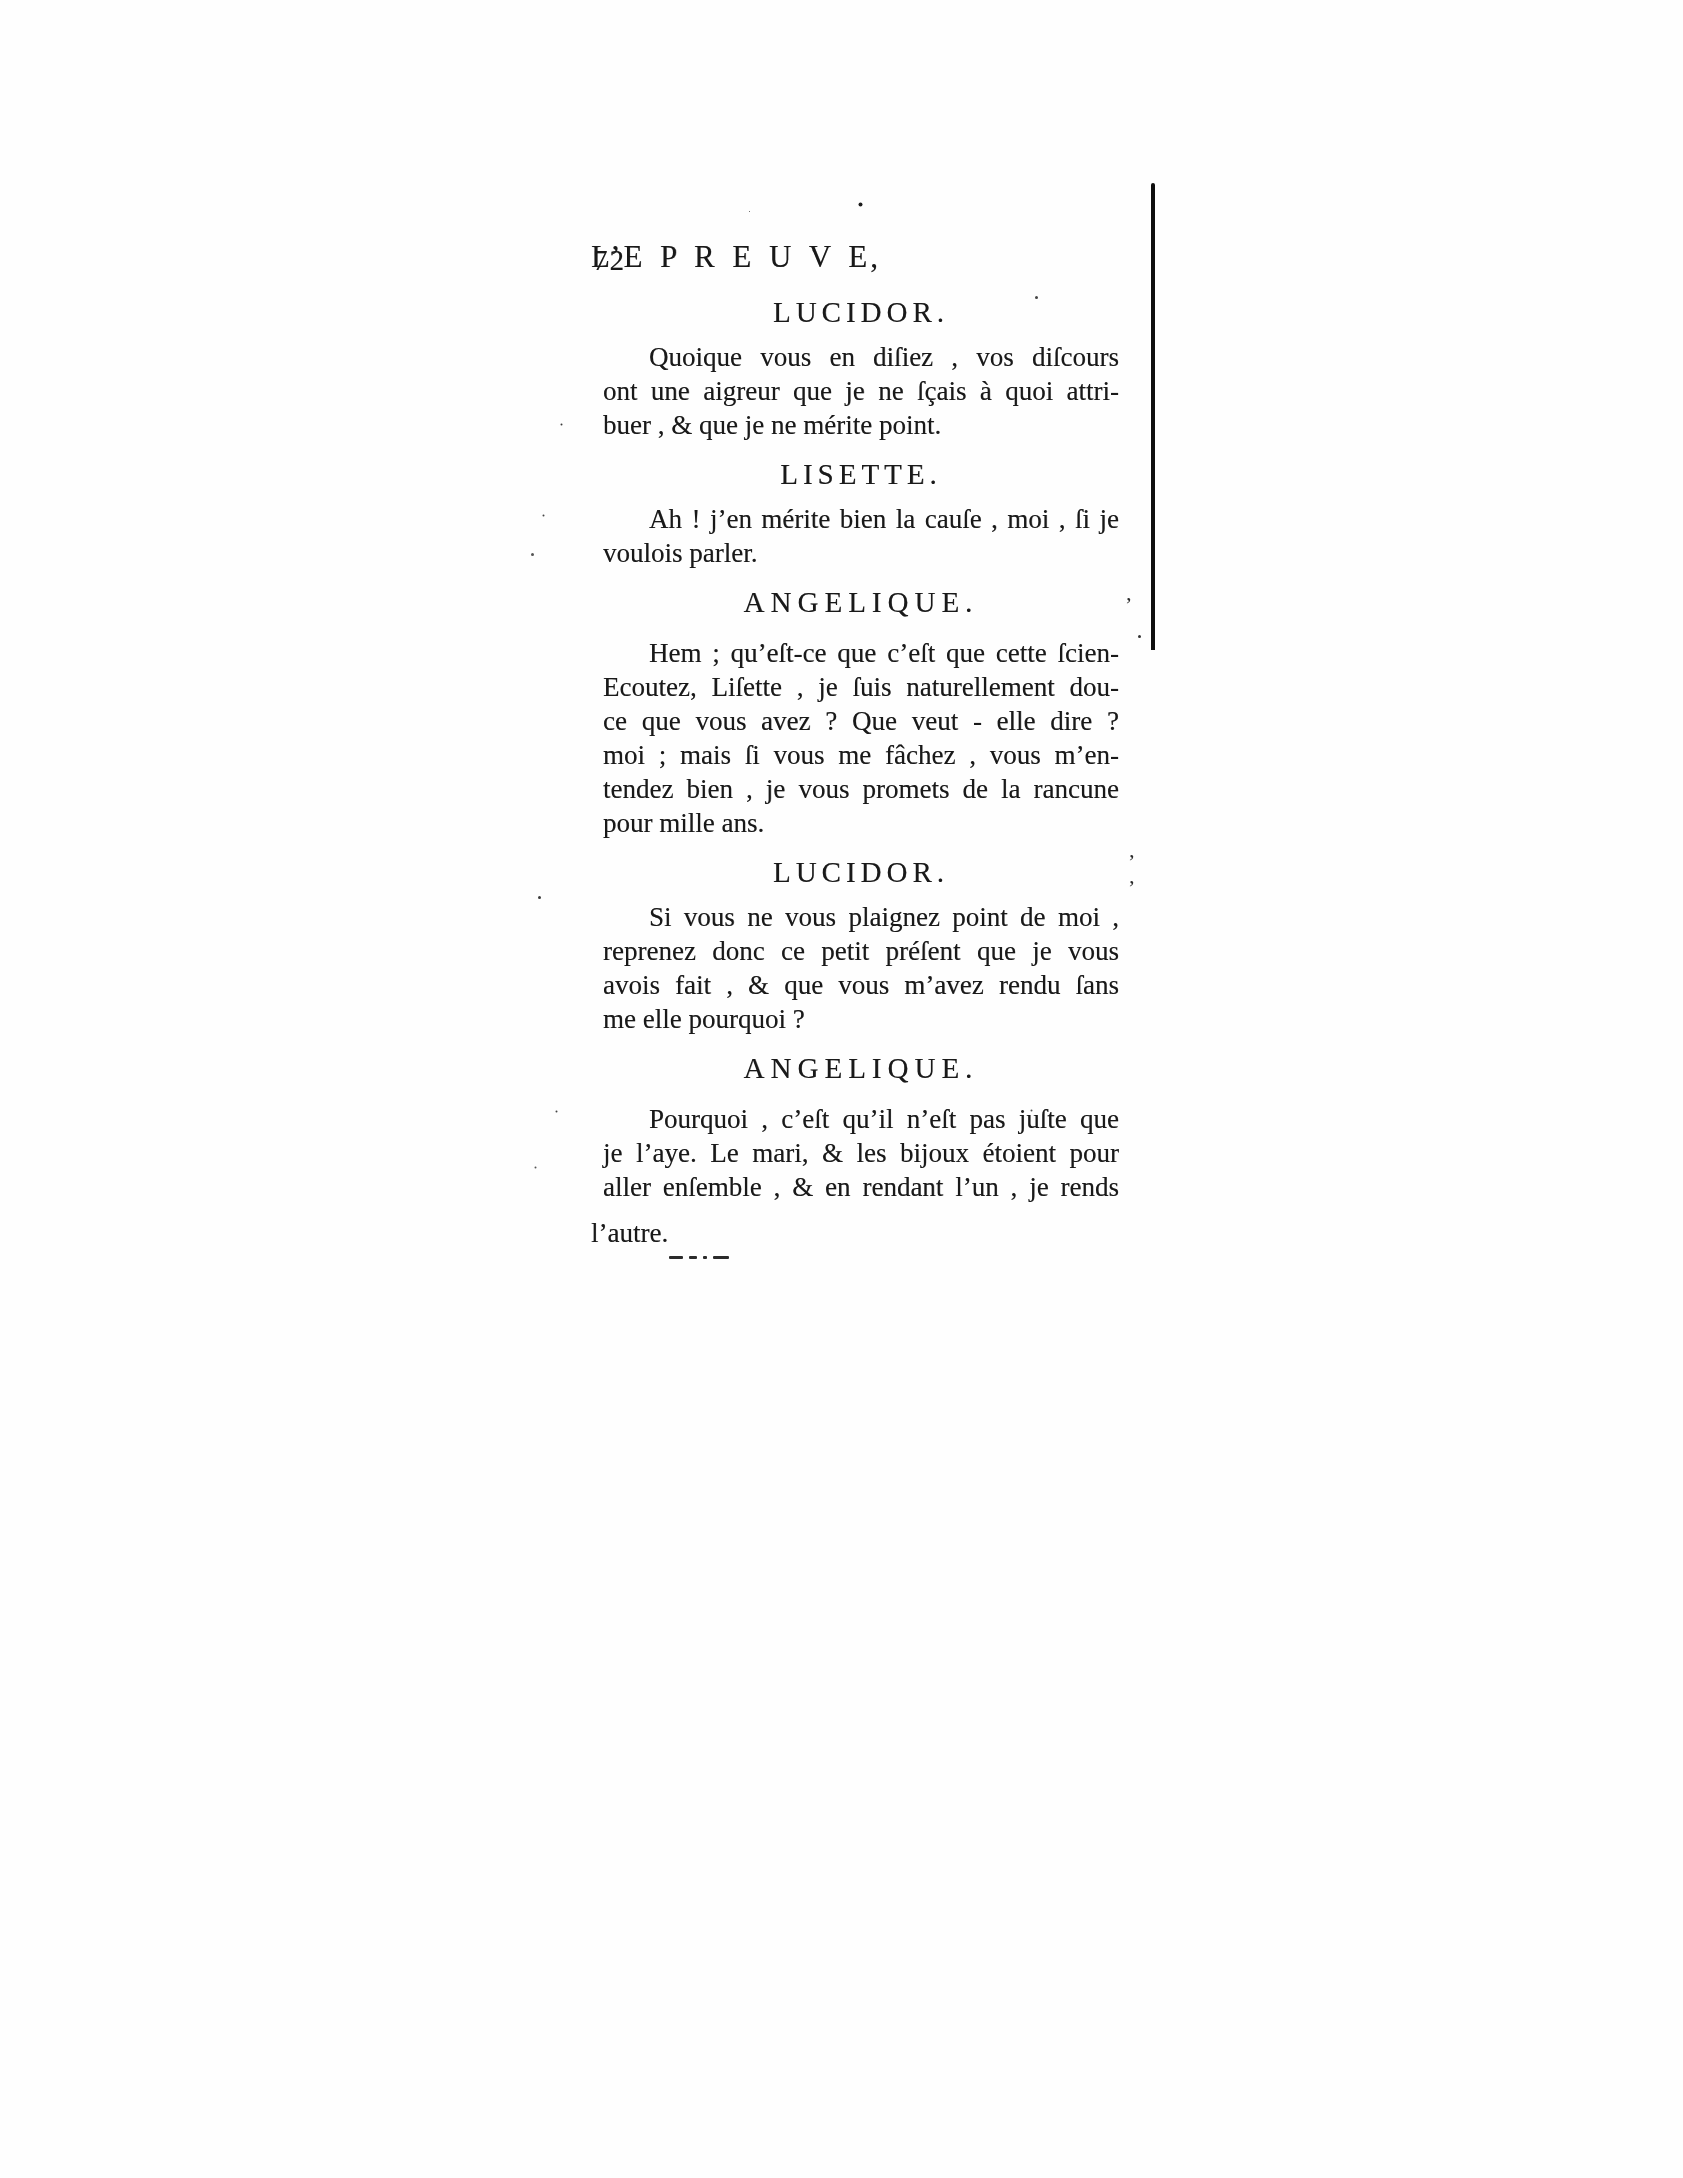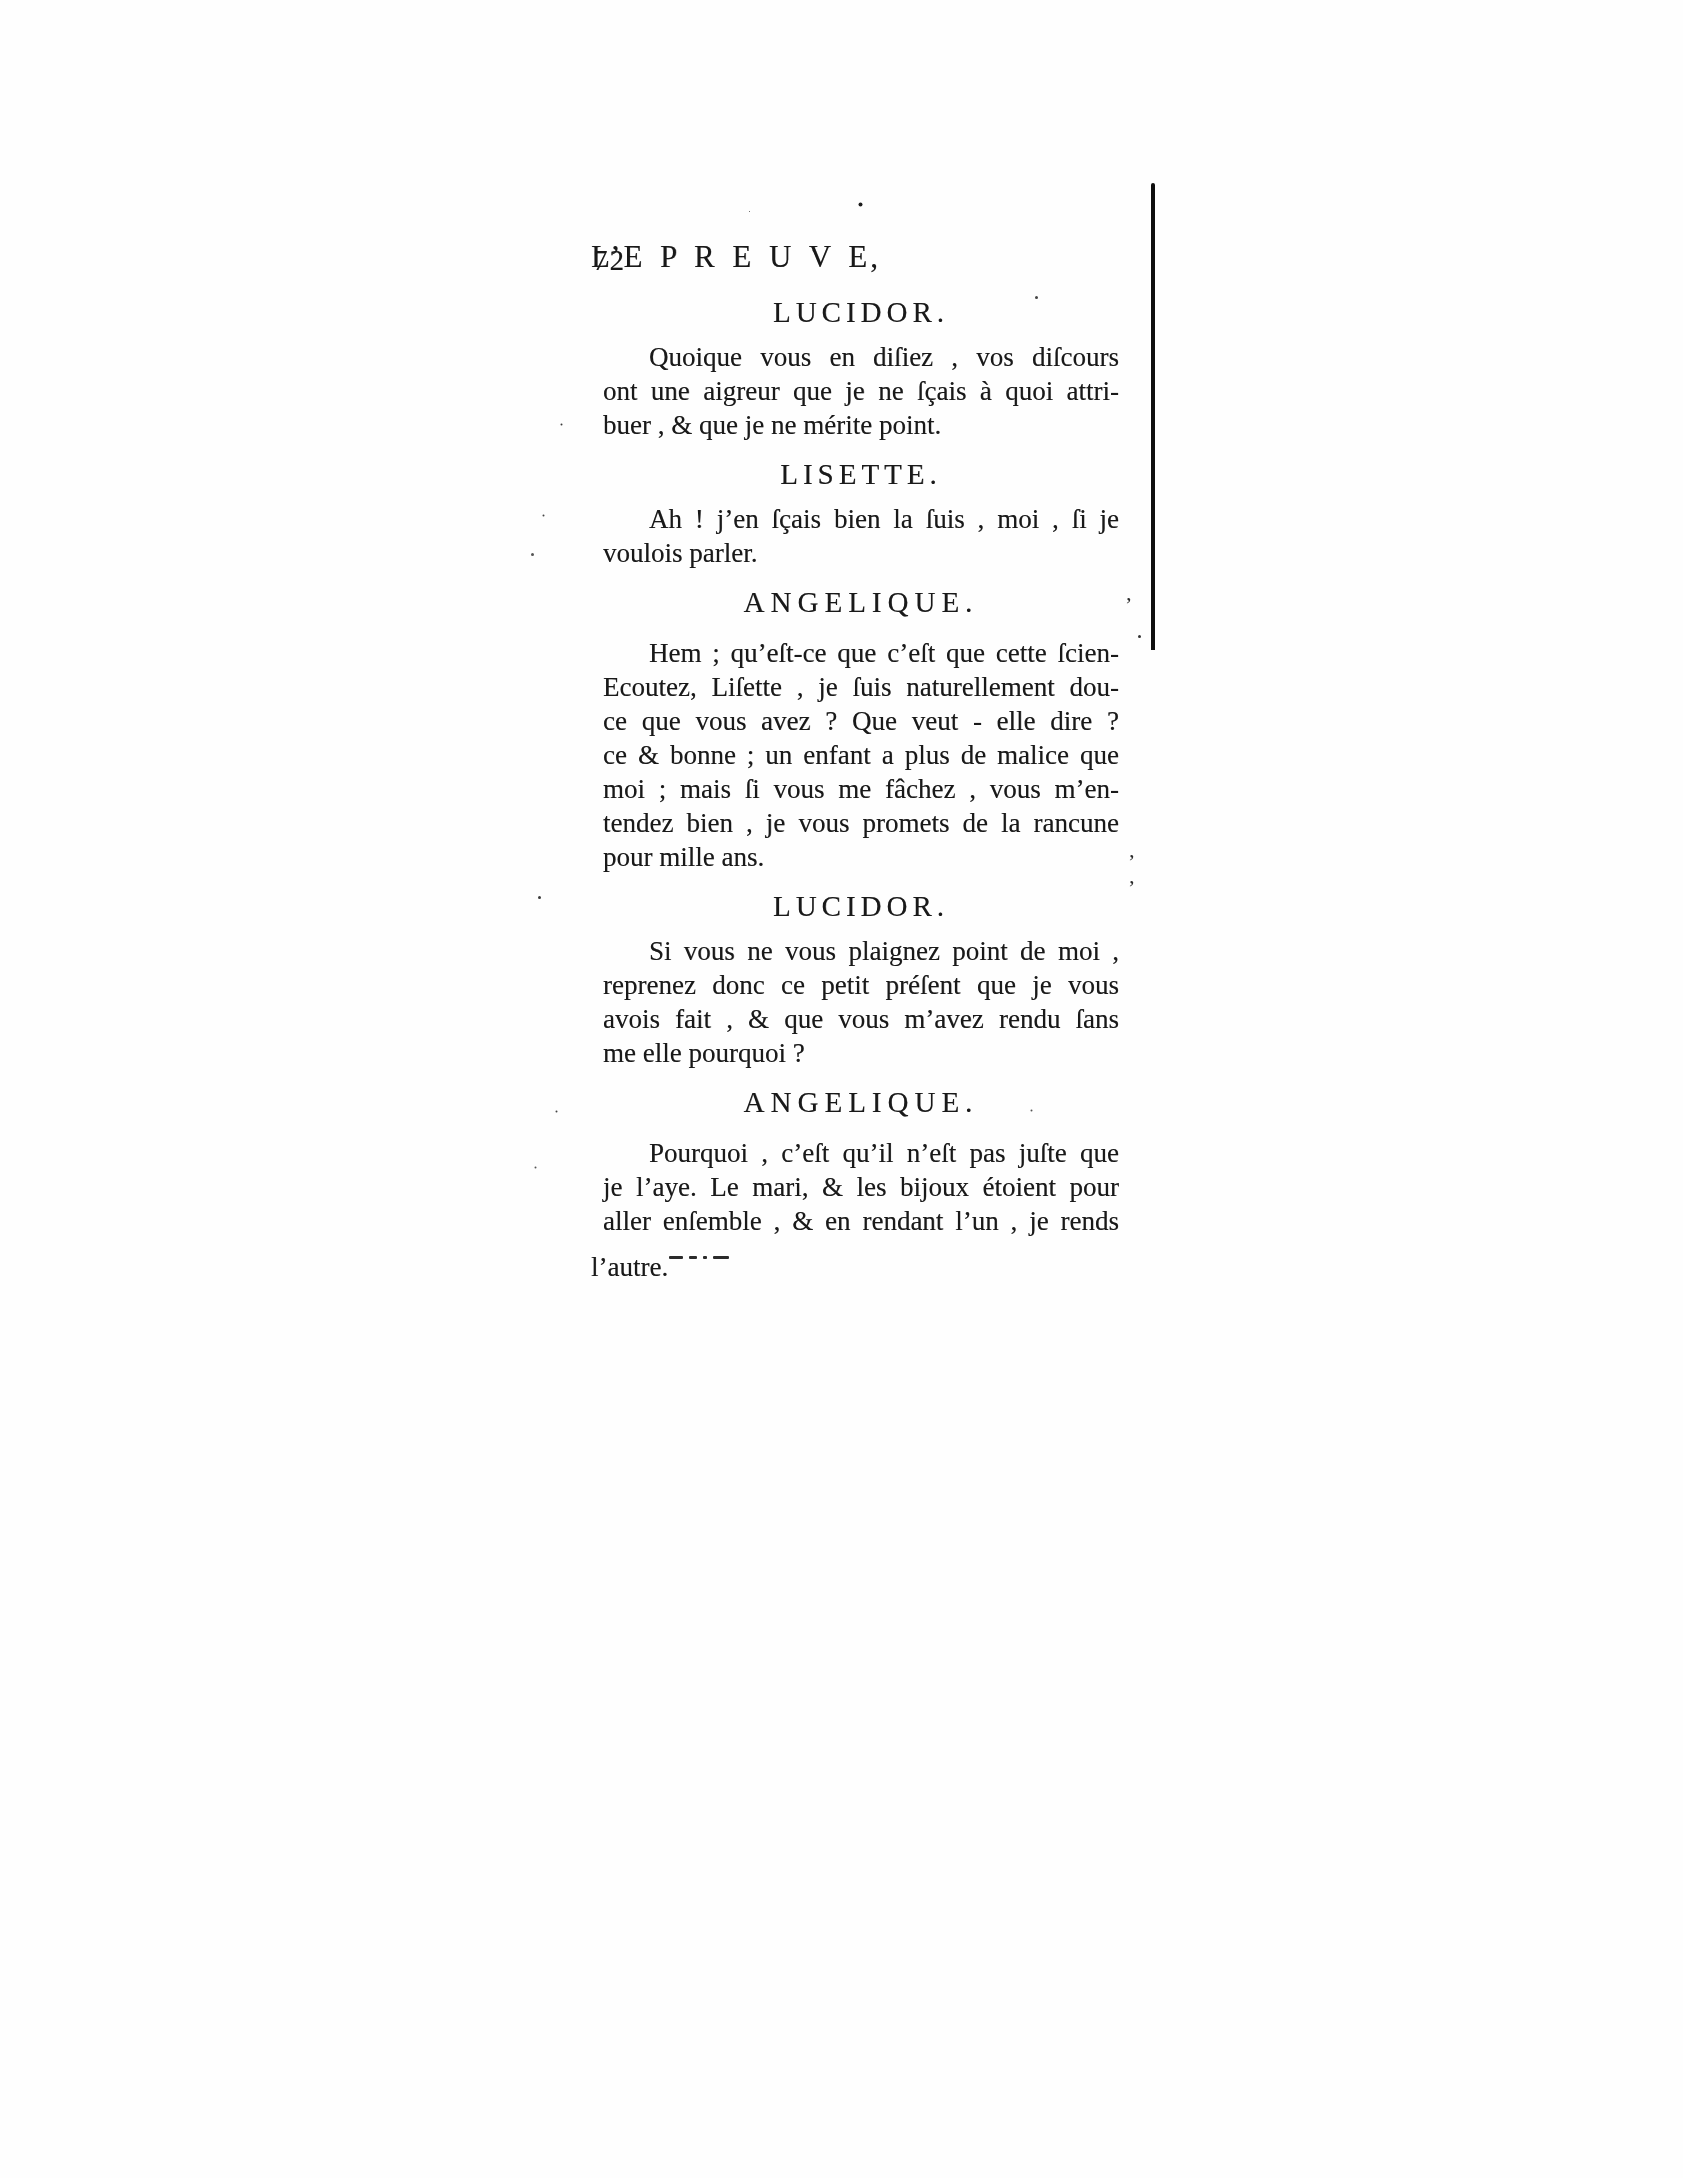--- a/index.html
+++ b/index.html
@@ -62,30 +62,29 @@
 
     <section>
       <h3 class="speaker">LUCIDOR.</h3>
       <div class="jline ind">Quoique vous en diſiez , vos diſcours</div>
       <div class="jline">ont une aigreur que je ne ſçais à quoi attri-</div>
       <div class="jline end">buer , &amp; que je ne mérite point.</div>
     </section>
 
     <section>
       <h3 class="speaker">LISETTE.</h3>
-      <div class="jline ind">Ah ! j’en ſçais bien la ſuis , moi , ſi je</div>
+      <div class="jline ind">Ah ! j’en mérite bien la cauſe , moi , ſi je</div>
       <div class="jline end">voulois parler.</div>
     </section>
 
     <section>
       <h3 class="speaker ang">ANGELIQUE.</h3>
       <div class="jline ind">Hem ; qu’eſt-ce que c’eſt que cette ſcien-</div>
       <div class="jline">Ecoutez, Liſette , je ſuis naturellement dou-</div>
       <div class="jline">ce que vous avez ? Que veut - elle dire ?</div>
-      <div class="jline">ce &amp; bonne ; un enfant a plus de malice que</div>
       <div class="jline">moi ; mais ſi vous me fâchez , vous m’en-</div>
       <div class="jline">tendez bien , je vous promets de la rancune</div>
       <div class="jline end">pour mille ans.</div>
     </section>
 
     <section>
       <h3 class="speaker">LUCIDOR.</h3>
       <div class="jline ind">Si vous ne vous plaignez point de moi ,</div>
       <div class="jline">reprenez donc ce petit préſent que je vous</div>
       <div class="jline">avois fait , &amp; que vous m’avez rendu ſans</div>

